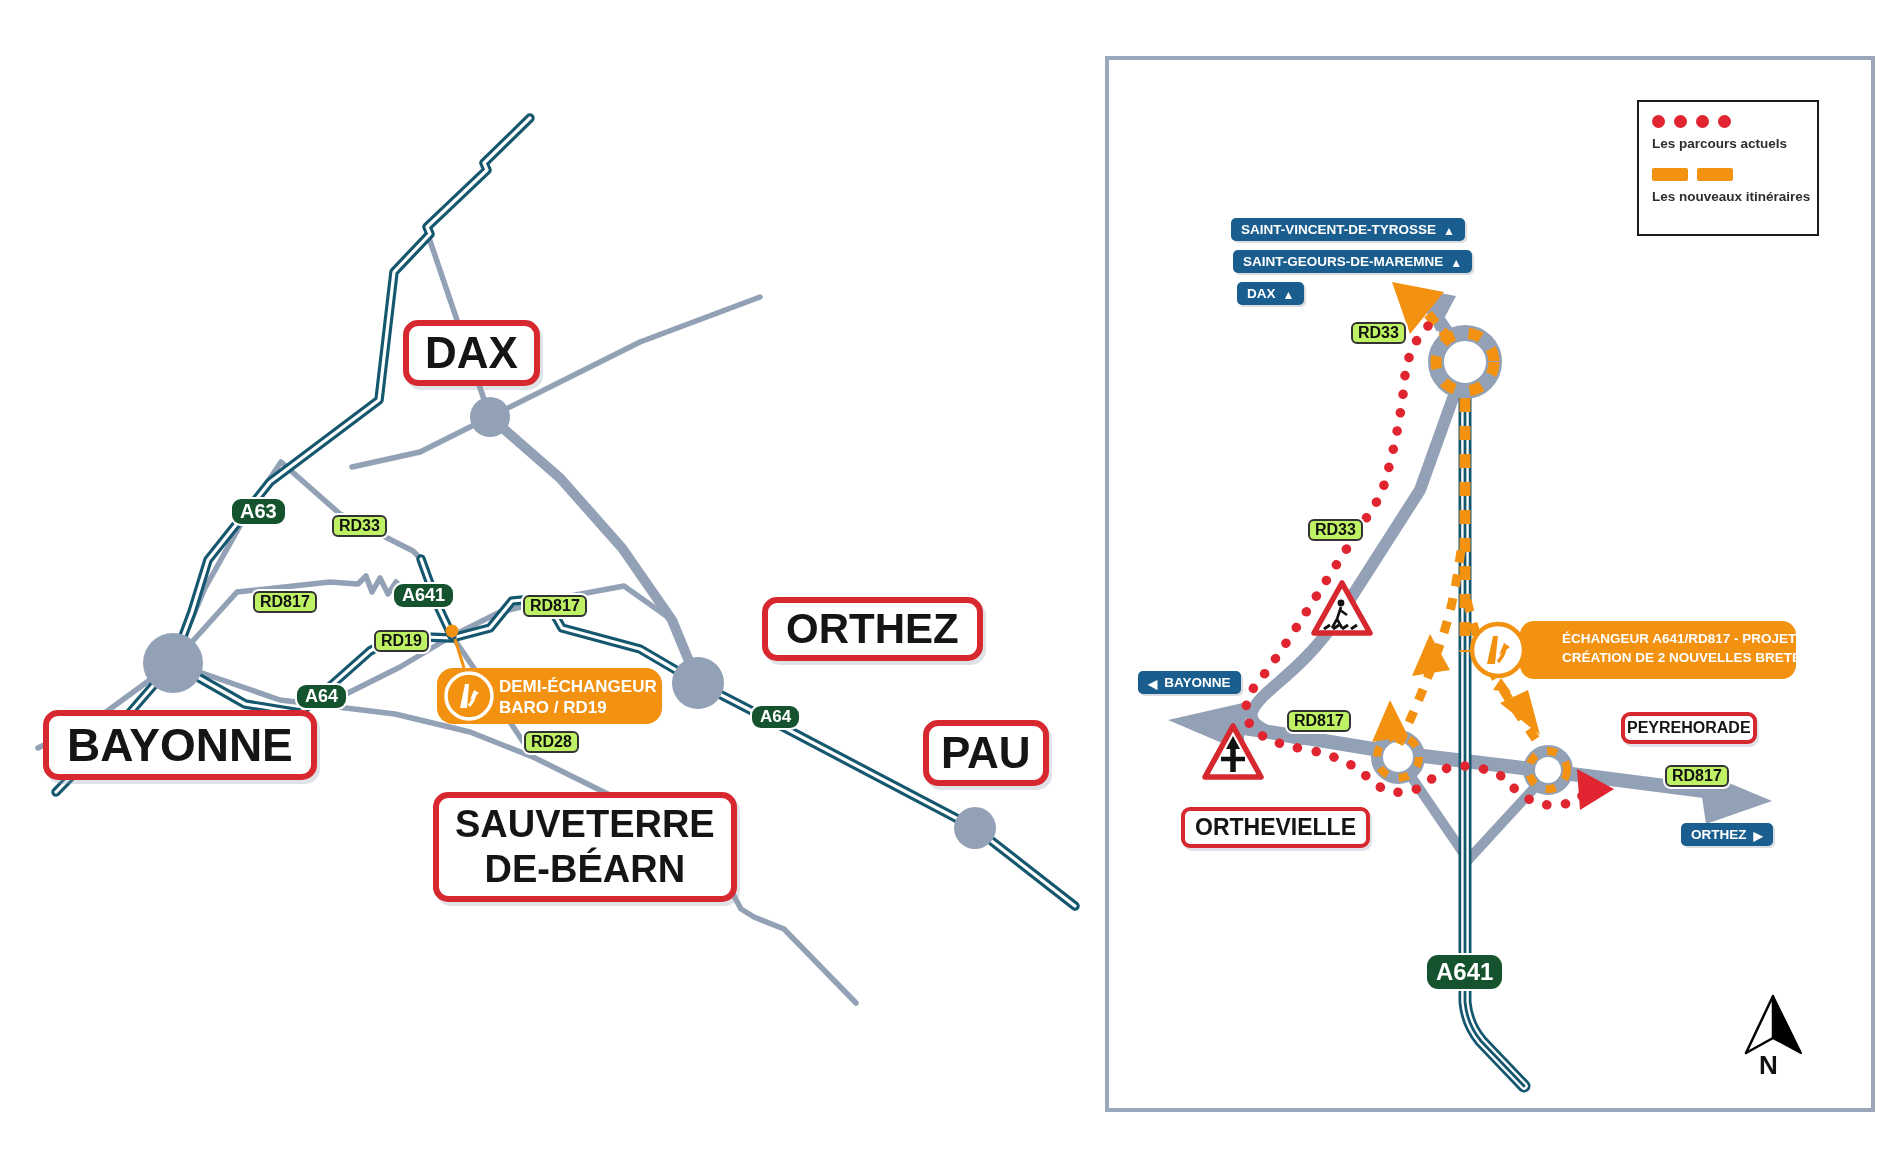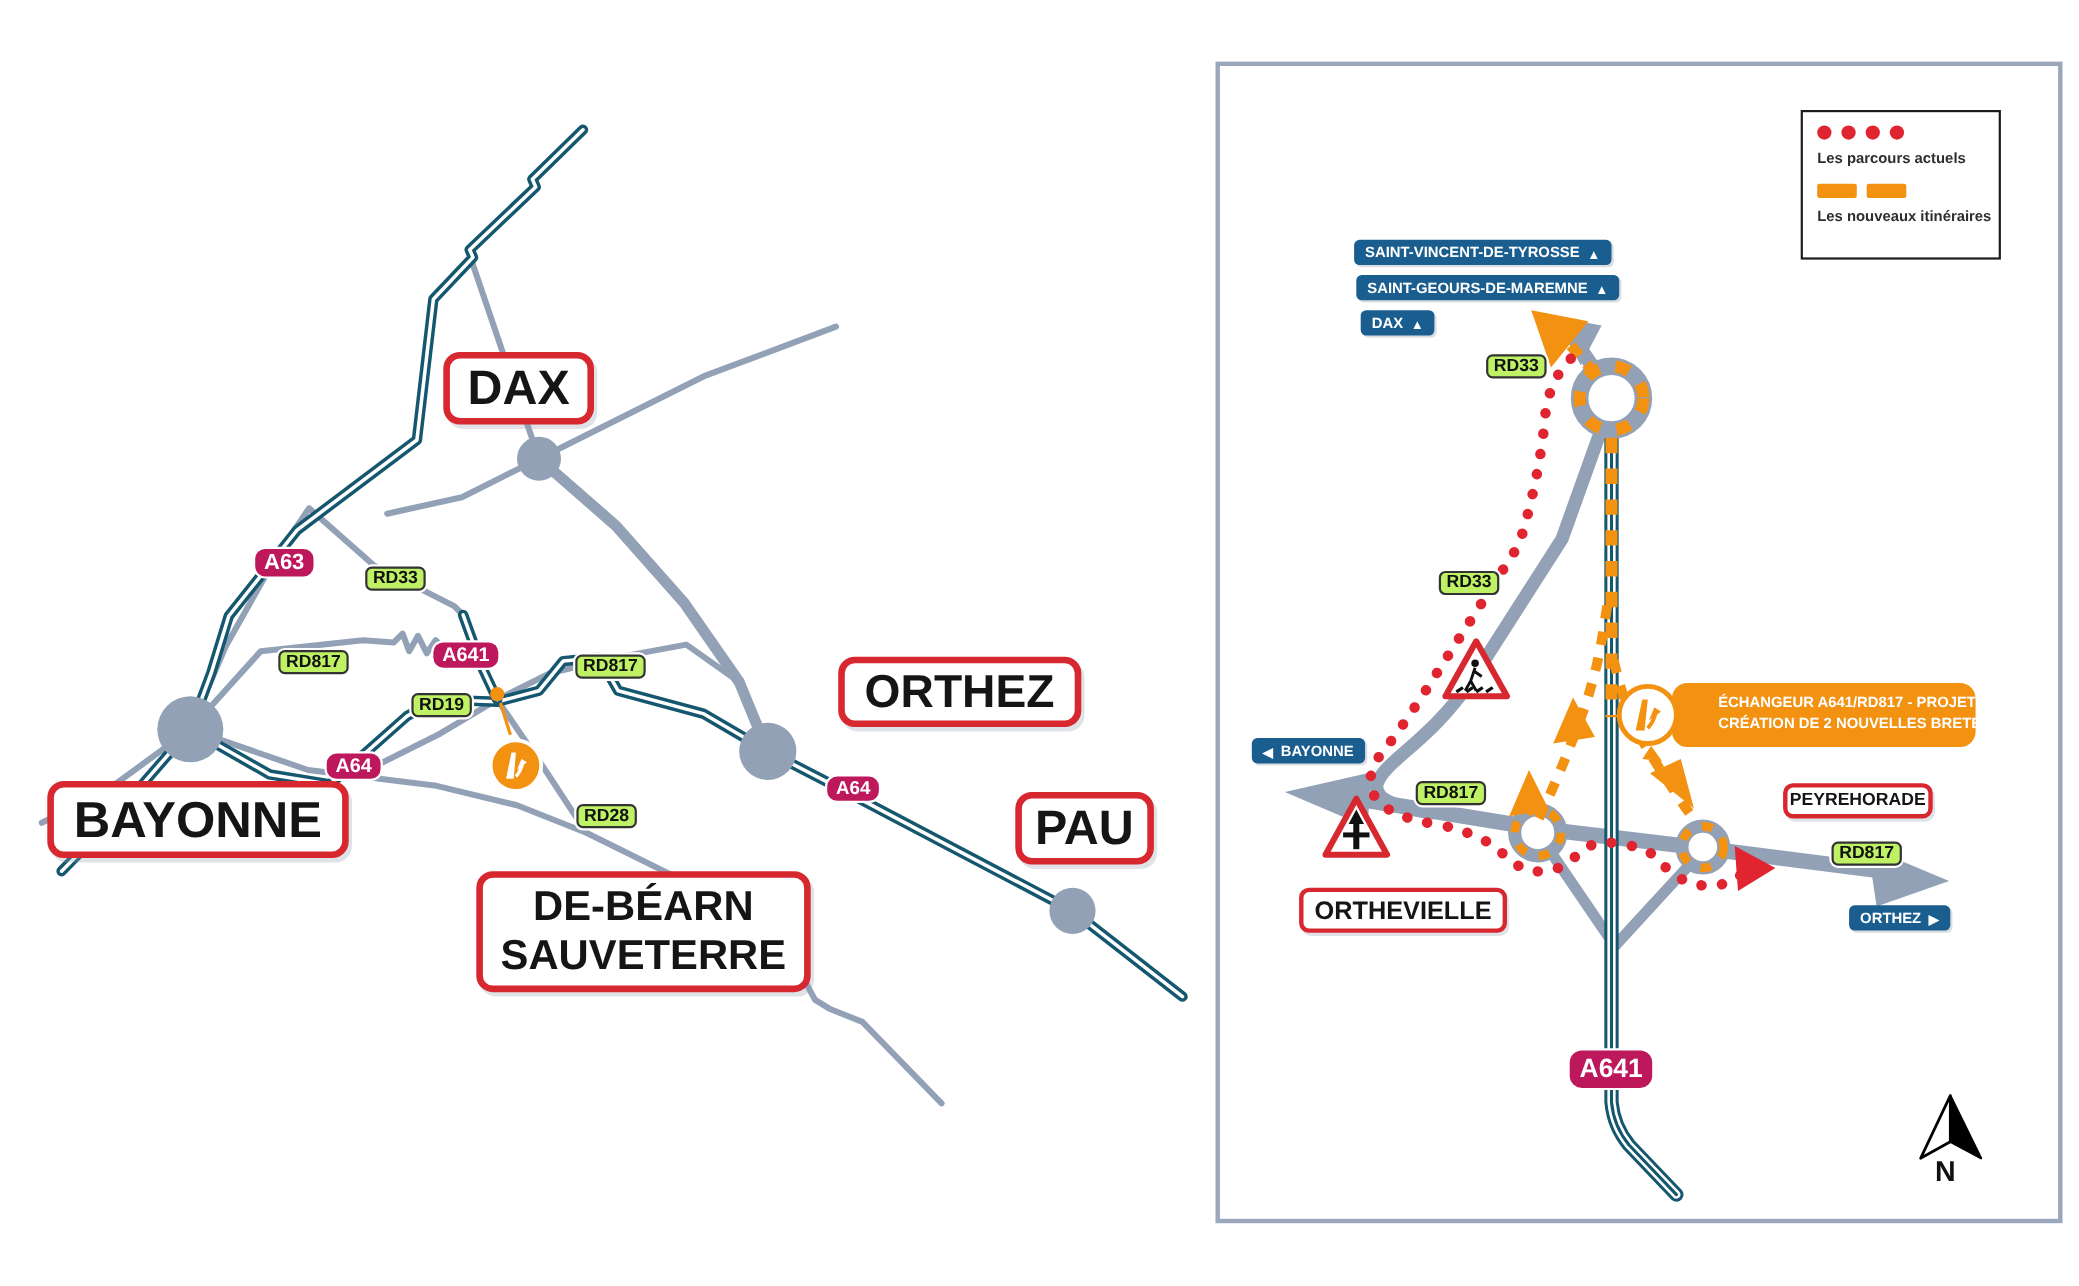--- a/index.html
+++ b/index.html
@@ -4,21 +4,21 @@
 <style>
   html,body{margin:0;padding:0;background:#fff;}
   .stage{position:relative;width:1890px;height:1169px;background:#fff;overflow:hidden;
          font-family:"Liberation Sans",sans-serif;}
   svg.map{position:absolute;left:0;top:0;}
   
   .city-sign{position:absolute;background:#fff;border:6px solid #D7282F;border-radius:15px;
              color:#151515;font-weight:bold;text-align:center;white-space:nowrap;
              box-shadow:3px 4px 0 rgba(150,160,175,.30);z-index:6;}
   .city-sign.rp{border-width:4px;border-radius:9px;box-shadow:2px 3px 0 rgba(150,160,175,.30);}
-  .route-red{position:absolute;background:#be185d;color:#fff;font-weight:bold;border-radius:9px;
+  .route-red{position:absolute;background:#14532d;color:#fff;font-weight:bold;border-radius:9px;
              padding:1px 8px;white-space:nowrap;z-index:6;box-shadow:0 0 0 2px #fff;}
   .route-yellow{position:absolute;background:#bef264;color:#111;font-weight:bold;border:2px solid #333;
              border-radius:6px;padding:0 5px;font-size:16px;white-space:nowrap;z-index:6;
              box-shadow:0 0 0 2px #fff;}
   .dir-sign{position:absolute;display:inline-flex;align-items:flex-end;gap:7px;background:#1A5D8F;
              color:#fff;font-weight:bold;border-radius:5px;padding:4px 10px;font-size:13.5px;
              white-space:nowrap;z-index:6;box-shadow:2px 2px 0 rgba(150,160,175,.35);}
   .dir-sign .arr{font-size:12px;line-height:1;}
   
   .panel{position:absolute;left:1105px;top:56px;width:762px;height:1048px;
@@ -75,35 +75,39 @@
       <path d="M455,639 L464,668" stroke="#F39111" stroke-width="3" fill="none"></path>
       <circle cx="452" cy="631" r="6.5" fill="#F39111"></circle>
     </g>
   </svg>
 
   <div class="city-sign" style="left:403px;top:320px;font-size:44px;padding:2px 16px;">DAX</div>
   <div class="city-sign" style="left:43px;top:710px;font-size:46px;padding:2px 18px;">BAYONNE</div>
   <div class="city-sign" style="left:762px;top:597px;font-size:42px;padding:2px 18px;">ORTHEZ</div>
   <div class="city-sign" style="left:923px;top:720px;font-size:44px;padding:2px 12px;">PAU</div>
   <div class="city-sign" style="left:433px;top:792px;font-size:38px;padding:4px 16px;line-height:1.18;">
+    <div>SAUVETERRE</div>
     <div>DE-BÉARN</div>
-    <div>SAUVETERRE</div>
   </div>
 
   <div class="route-red" style="left:232px;top:499px;font-size:20px;">A63</div>
   <div class="route-red" style="left:394px;top:584px;font-size:18px;">A641</div>
   <div class="route-red" style="left:297px;top:685px;font-size:18px;">A64</div>
   <div class="route-red" style="left:752px;top:706px;font-size:17px;">A64</div>
 
   <div class="route-yellow" style="left:332px;top:515px;">RD33</div>
   <div class="route-yellow" style="left:253px;top:591px;">RD817</div>
   <div class="route-yellow" style="left:523px;top:595px;">RD817</div>
   <div class="route-yellow" style="left:374px;top:630px;">RD19</div>
   <div class="route-yellow" style="left:524px;top:731px;">RD28</div>
 
+  <div class="callout" style="left:437px;top:668px;width:225px;height:56px;border-radius:16px;">
+    <div class="l1" style="position:absolute;left:62px;top:9px;font-size:17px;">DEMI-ÉCHANGEUR</div>
+    <div class="l2" style="position:absolute;left:62px;top:30px;font-size:17px;">BARO / RD19</div>
+  </div>
   <div class="callout-icon" style="left:443px;top:670px;">
     <svg width="52" height="52" viewBox="0 0 52 52">
       <circle cx="26" cy="26" r="23" fill="#F39111" stroke="#fff" stroke-width="3.5"></circle>
       <path d="M17,38 L22,14 L26,14 L24,38 Z" fill="#fff"></path>
       <path d="M27,30 L31,20 L36,23 Z" fill="#fff"></path>
       <path d="M26,36 Q31,30 32,24" stroke="#fff" stroke-width="3" fill="none"></path>
     </svg>
   </div>
 
   <div class="panel">

